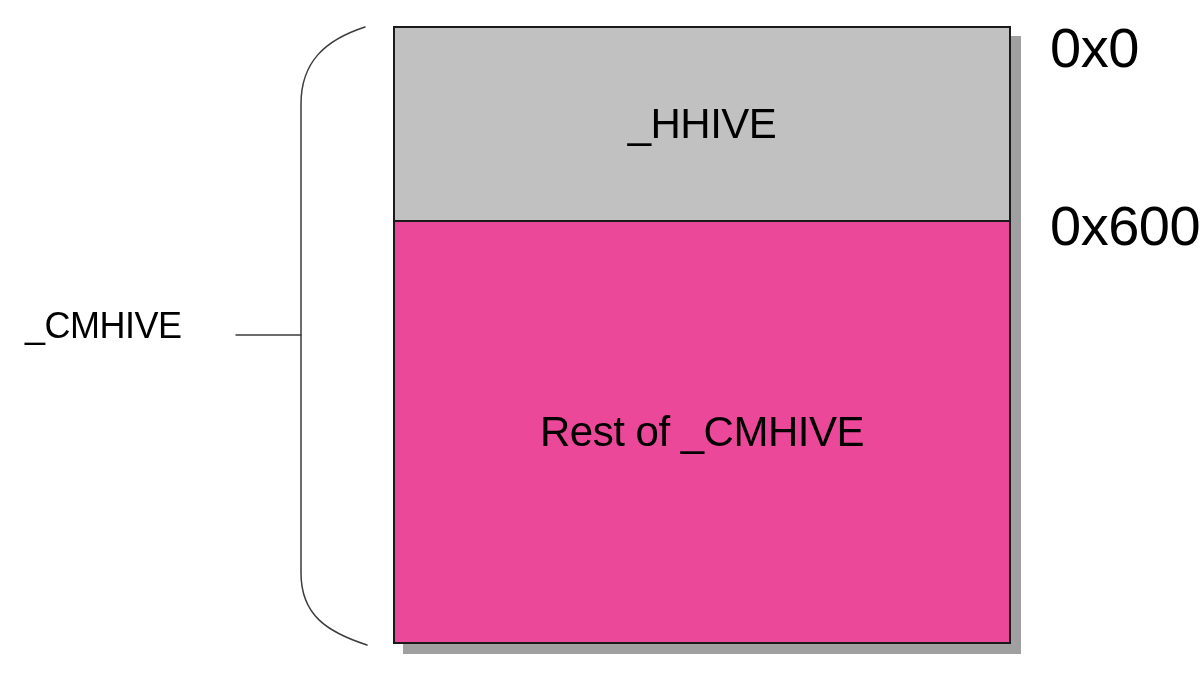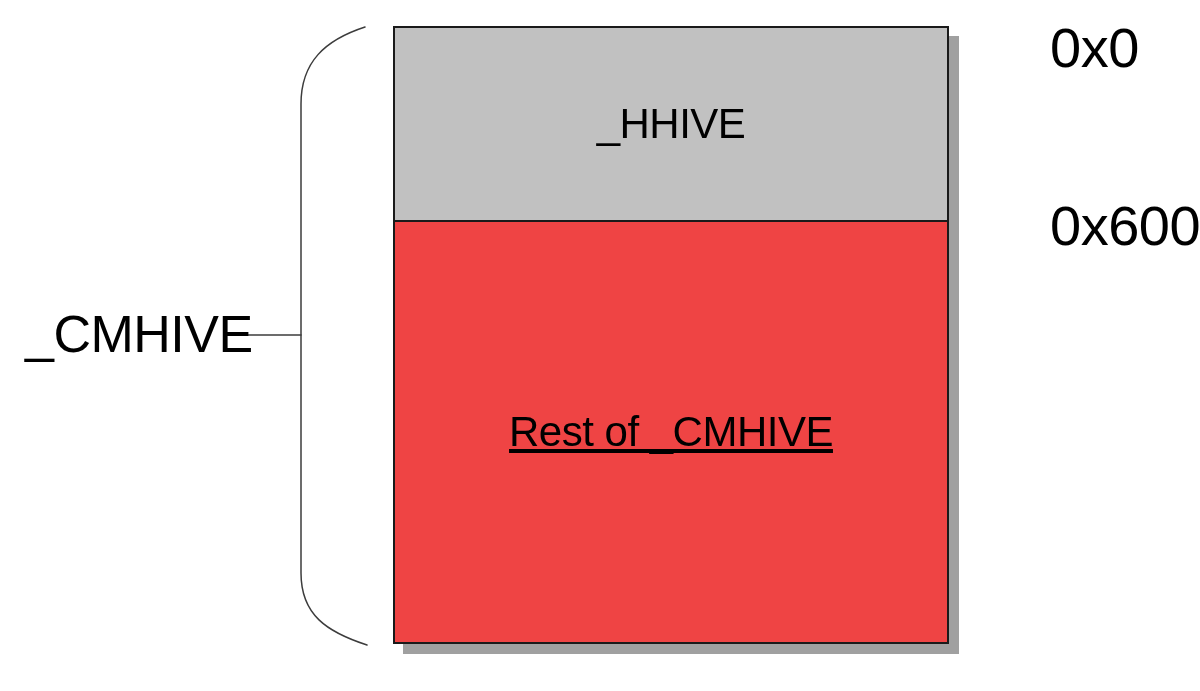--- a/index.html
+++ b/index.html
@@ -14,21 +14,21 @@
     background: #ffffff;
     overflow: hidden;
     color: #000000;
   }
 
   
   .struct-box {
     position: absolute;
     left: 393px;
     top: 26px;
-    width: 556px;
+    width: 618px;
     height: 618px;
     border: 2px solid #1a1a1a;
     box-shadow: 10px 10px 0 0 #a0a0a0;
     display: flex;
     flex-direction: column;
   }
   .section {
     display: flex;
     align-items: center;
     justify-content: center;
@@ -36,30 +36,29 @@
     letter-spacing: -0.5px;
     color: #000000;
   }
   .section-top {
     height: 194px;
     background: #c1c1c1;
     border-bottom: 2px solid #1a1a1a;
   }
   .section-bottom {
     flex: 1;
-    background: #ef4444;
-    text-decoration: underline;
+    background: #ec4899;
   }
 
   
   .struct-label {
     position: absolute;
     left: 25px;
     top: 308px;
-    font-size: 52px;
+    font-size: 36px;
     letter-spacing: -0.5px;
     line-height: 1;
     white-space: nowrap;
   }
 
   
   .offset-label {
     position: absolute;
     left: 1050px;
     font-size: 56px;

